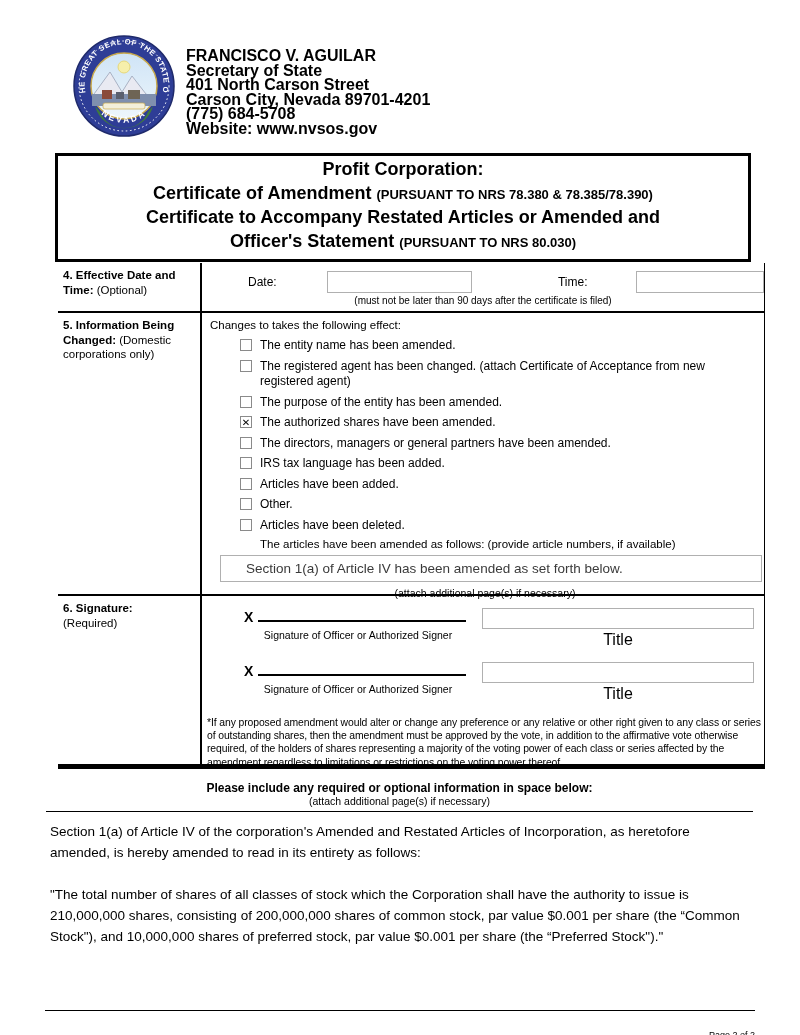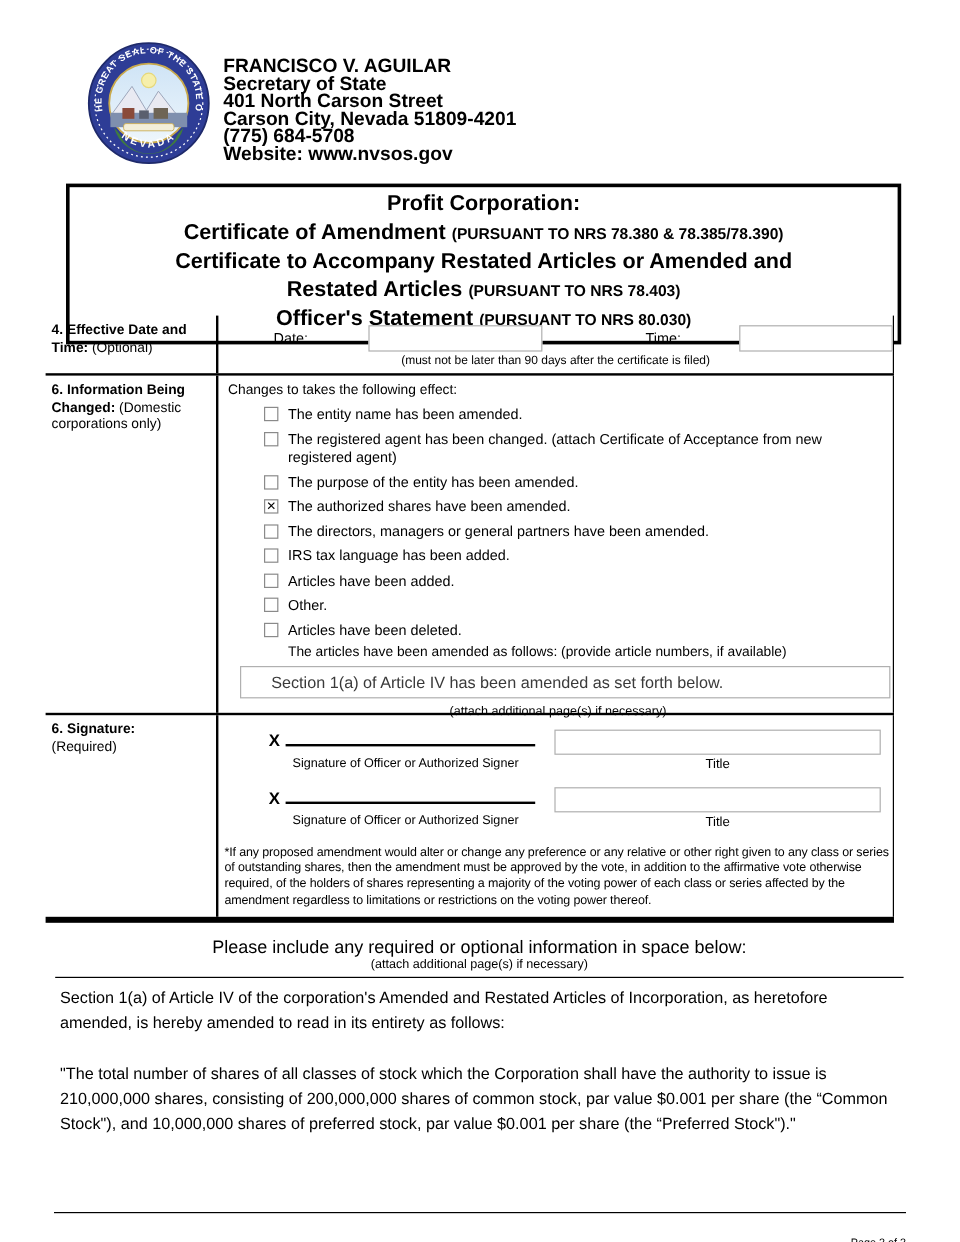--- a/index.html
+++ b/index.html
@@ -15,21 +15,21 @@
   .seal-wrap { width:104px; height:104px; flex:none; }
   .header-text { margin-left:10px; padding-top:15px; font-size:16px; font-weight:bold; line-height:14.6px; }
   
   .title-box {
     position:absolute; left:55px; top:153px; width:696px;
     border:3px solid #000; text-align:center; padding:2px 4px 5px;
   }
   .title-line { font-size:18px; font-weight:bold; line-height:23.5px; }
   .pursuant { font-size:13px; font-weight:bold; letter-spacing:0; }
   
-  .form-table { position:absolute; left:38px; top:263px; width:707px; }
+  .form-table { position:absolute; left:58px; top:263px; width:707px; }
   .frow { display:flex; border-bottom:2px solid #000; }
   .row4 { height:50px; }
   .row5 { height:283px; }
   .row6 { height:173px; border-bottom:5px solid #000; }
   .label-cell { width:142px; flex:none; padding:5px 2px 0 5px; font-size:11.5px; line-height:14.5px; }
   .label-cell b { font-weight:bold; }
   .content-cell { flex:1; border-left:2.5px solid #000; border-right:1.5px solid #000; min-width:0; }
   
   .dt-line { display:flex; align-items:center; padding:8px 0 0 46px; font-size:12px;gap:40px; }
   .input-box { border:1.5px solid #b0b0b0; background:#fff; height:22px; font-size:12px; padding:3px 6px; overflow:hidden; white-space:nowrap; }
@@ -51,28 +51,28 @@
   .attach-note { text-align:center; font-size:10.5px; margin-top:5px; }
   
   .row6 .content-cell { padding-top:12px; }
   .sig-block { display:flex; margin-bottom:13px; }
   .sig-left { margin-left:42px; }
   .x-mark { font-weight:bold; font-size:14px; }
   .sig-rule { display:inline-block; width:208px; border-bottom:2px solid #000; height:14px; }
   .sig-label { font-size:10.5px; text-align:center; margin-top:3px; width:228px; }
   .sig-right { margin-left:auto; margin-right:10px; width:272px; text-align:center; }
   .title-input { width:100%; height:21px; }
-  .title-label { font-size:11px; margin-top:2px; }
+  .title-label { font-size:16px; margin-top:2px; }
   .footnote { font-size:10.4px; line-height:13.2px; padding:0 2px 0 5px; letter-spacing:-0.1px; }
   
   .banner {
     position:absolute; left:46px; top:778px; width:707px;
     border-bottom:1.5px solid #000; text-align:center; padding:3px 0 4px;
   }
-  .banner-line1 { font-size:15px; font-weight:normal; }
+  .banner-line1 { font-size:12px; font-weight:bold; }
   .banner-line2 { font-size:10.5px; }
   
   .body-text { position:absolute; left:50px; top:821px; width:702px; font-size:13.5px; line-height:21px; }
   .body-text p { margin-bottom:21px; }
   
   .footer {
     position:absolute; left:45px; top:1010px; width:710px;
     border-top:1.5px solid #000; padding-top:18px;
     display:flex; justify-content:space-between; align-items:center;
   }
@@ -111,31 +111,30 @@
         </text>
         <text font-size="8.6" font-weight="bold" fill="#ffffff" letter-spacing="2.4" font-family="Liberation Sans, sans-serif">
           <textPath href="#sealBotArc" startOffset="50%" text-anchor="middle">NEVADA</textPath>
         </text>
       </svg>
     </div>
     <div class="header-text">
       <div>FRANCISCO V. AGUILAR</div>
       <div>Secretary of State</div>
       <div>401 North Carson Street</div>
-      <div>Carson City, Nevada 51809-4201</div>
+      <div>Carson City, Nevada 89701-4201</div>
       <div>(775) 684-5708</div>
       <div>Website:  www.nvsos.gov</div>
     </div>
   </div>
 
   <div class="title-box">
     <div class="title-line">Profit Corporation:</div>
     <div class="title-line"><span>Certificate of Amendment</span> <span class="pursuant">(PURSUANT TO NRS 78.380 &amp; 78.385/78.390)</span></div>
     <div class="title-line">Certificate to Accompany Restated Articles or Amended and</div>
-    <div class="title-line"><span>Restated Articles</span> <span class="pursuant">(PURSUANT TO NRS 78.403)</span></div>
     <div class="title-line"><span>Officer's Statement</span> <span class="pursuant">(PURSUANT TO NRS 80.030)</span></div>
   </div>
 
   <div class="form-table">
 
     <div class="frow row4">
       <div class="label-cell">
         <b>4. Effective Date and Time:</b> <span>(Optional)</span>
       </div>
       <div class="content-cell">
@@ -144,21 +143,21 @@
           <div class="input-box date-box"></div>
           <span class="time-lbl">Time:</span>
           <div class="input-box time-box"></div>
         </div>
         <div class="row-note">(must not be later than 90 days after the certificate is filed)</div>
       </div>
     </div>
 
     <div class="frow row5">
       <div class="label-cell">
-        <b>6. Information Being Changed:</b> <span>(Domestic corporations only)</span>
+        <b>5. Information Being Changed:</b> <span>(Domestic corporations only)</span>
       </div>
       <div class="content-cell">
         <div class="intro">Changes to takes the following effect:</div>
         <div class="checkbox-list">
             <div class="cbx-row">
               <span class="cbx"></span>
               <span class="cbx-label">The entity name has been amended.</span>
             </div>
             <div class="cbx-row">
               <span class="cbx"></span>

